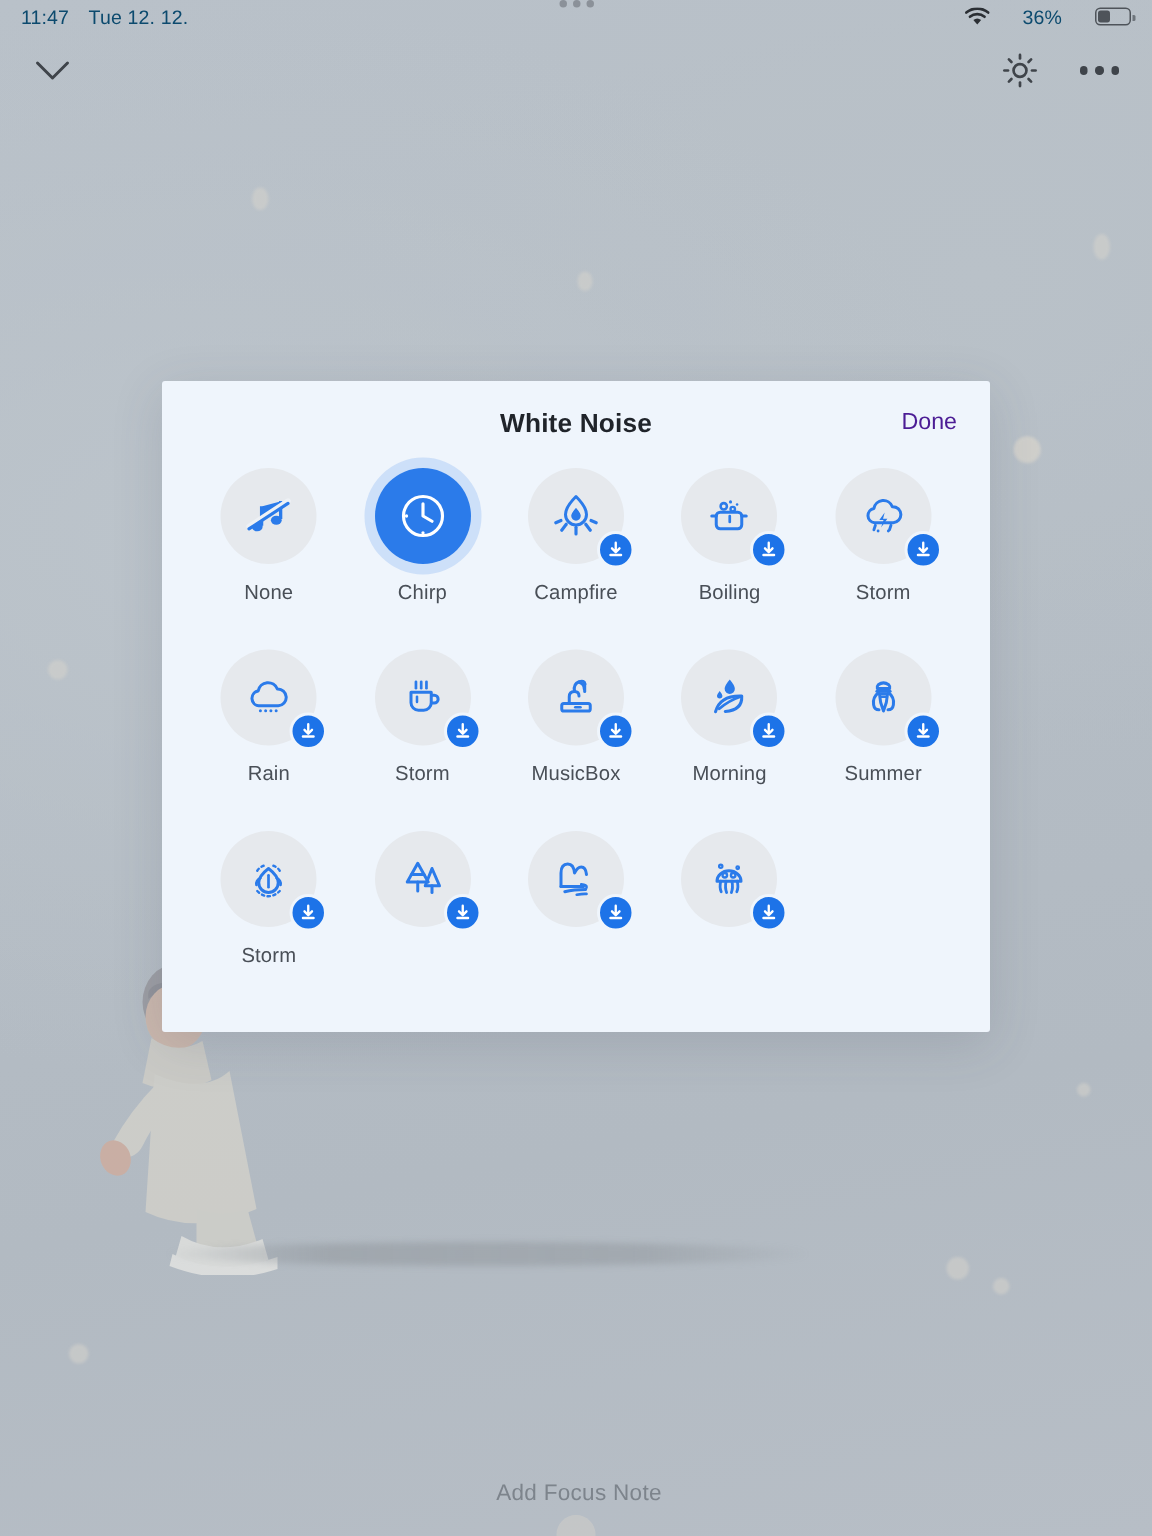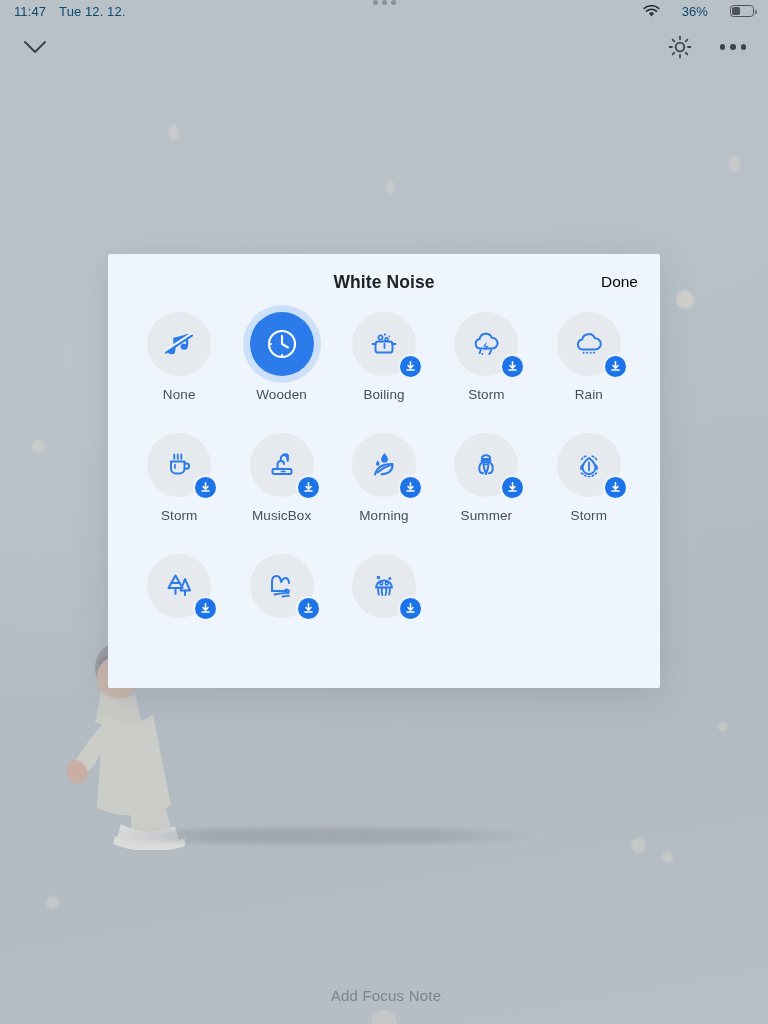--- a/index.html
+++ b/index.html
@@ -100,21 +100,21 @@
     overflow: hidden;
     margin-top: 48px;
   }
   #sheet-header {
     position: relative; height: 56px;
     display: flex; align-items: center; justify-content: center;
   }
   #sheet-title { font-size: 17.5px; font-weight: 700; color: #20242a; letter-spacing: .1px; }
   #done-button {
     position: absolute; right: 22px; top: 50%; transform: translateY(-50%);
-    font-size: 15.5px; color: #000000; font-weight: 400; cursor: pointer;
+    font-size: 15.5px; color: #4c1d95; font-weight: 400; cursor: pointer;
   }
 
   #sound-grid {
     display: grid;
     grid-template-columns: repeat(5, 1fr);
     row-gap: 31px;
     padding: 2px 20px 0 20px;
   }
   .sound-item {
     display: flex; flex-direction: column; align-items: center;
@@ -260,23 +260,47 @@
       <div class="icon-wrap">
         <div class="icon-circle">
           <svg width="36" height="36" viewBox="0 0 36 36">
             <circle cx="18" cy="18" r="13" stroke="#ffffff" stroke-width="2.1" fill="none"></circle>
             <path d="M18 9.8 L18 18 L24 21.5" stroke="#ffffff" stroke-width="2.1" fill="none" stroke-linecap="round" stroke-linejoin="round"></path>
             <circle cx="18" cy="29.2" r="1.1" fill="#ffffff"></circle>
             <circle cx="7" cy="18" r="1.1" fill="#ffffff"></circle>
           </svg>
         </div>
       </div>
-      <div class="sound-label">Wooden</div>
-    </div>
-
+      <div class="sound-label">Chirp</div>
+    </div>
+
+    <div class="sound-item">
+      <div class="icon-wrap">
+        <div class="icon-circle">
+          <svg width="34" height="34" viewBox="0 0 34 34">
+            <path d="M17 4 q7 7 7 12 a7 7 0 0 1 -14 0 q0 -5 7 -12 z" stroke="#2b7bea" stroke-width="2" fill="none" stroke-linejoin="round"></path>
+            <path d="M17 11.5 q3.2 3.8 3.2 5.4 a3.2 3.2 0 0 1 -6.4 0 q0 -1.6 3.2 -5.4z" fill="#2b7bea"></path>
+            <g stroke="#2b7bea" stroke-width="2.1" stroke-linecap="round">
+              <line x1="17" y1="24.5" x2="17" y2="29"></line>
+              <line x1="10.5" y1="22.5" x2="7.5" y2="26.5"></line>
+              <line x1="23.5" y1="22.5" x2="26.5" y2="26.5"></line>
+              <line x1="7" y1="20" x2="3.5" y2="21.5"></line>
+              <line x1="27" y1="20" x2="30.5" y2="21.5"></line>
+            </g>
+          </svg>
+        </div>
+        <div class="dl-badge">
+          <svg width="13" height="13" viewBox="0 0 14 14">
+            <path d="M7 2 L7 8.4 M4.3 6 L7 8.8 L9.7 6" stroke="#fff" stroke-width="1.7" fill="none" stroke-linecap="round" stroke-linejoin="round"></path>
+            <path d="M3.2 10.8 L10.8 10.8" stroke="#fff" stroke-width="1.7" stroke-linecap="round"></path>
+          </svg>
+        </div>
+      </div>
+      <div class="sound-label">Campfire</div>
+    </div>
 
     <div class="sound-item">
       <div class="icon-wrap">
         <div class="icon-circle">
           <svg width="34" height="34" viewBox="0 0 34 34">
             <rect x="8.5" y="14.5" width="17" height="11" rx="2.6" stroke="#2b7bea" stroke-width="2" fill="none"></rect>
             <path d="M8.5 17 L5.5 17 M25.5 17 L28.5 17" stroke="#2b7bea" stroke-width="2" stroke-linecap="round"></path>
             <line x1="17.5" y1="17" x2="17.5" y2="21" stroke="#2b7bea" stroke-width="1.8" stroke-linecap="round"></line>
             <circle cx="13.5" cy="10.5" r="2.1" stroke="#2b7bea" stroke-width="1.7" fill="none"></circle>
             <circle cx="19.5" cy="12.4" r="1.5" stroke="#2b7bea" stroke-width="1.6" fill="none"></circle>

